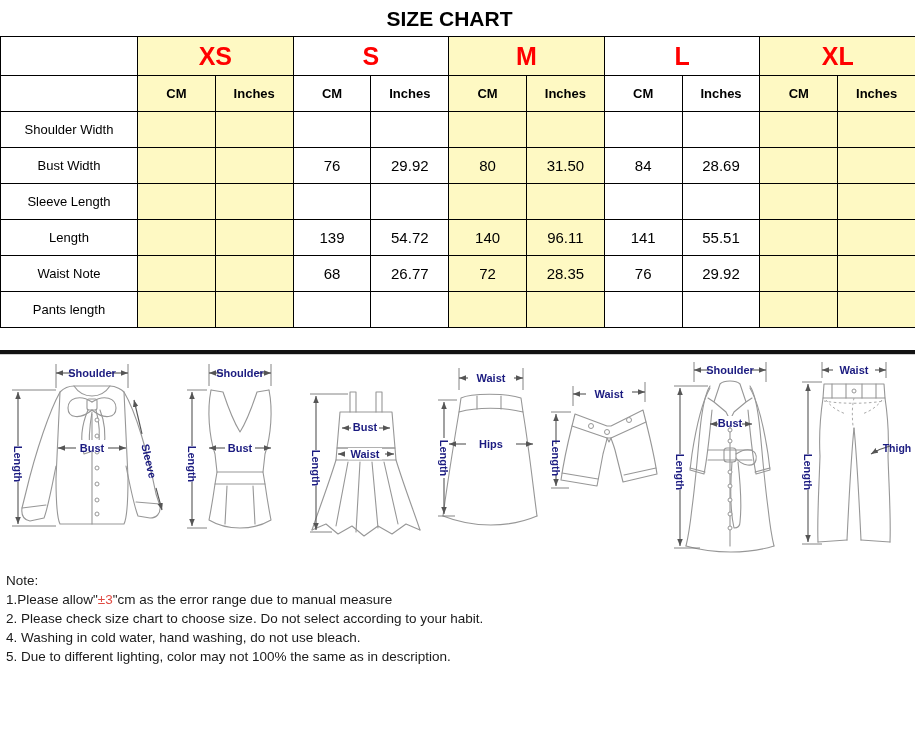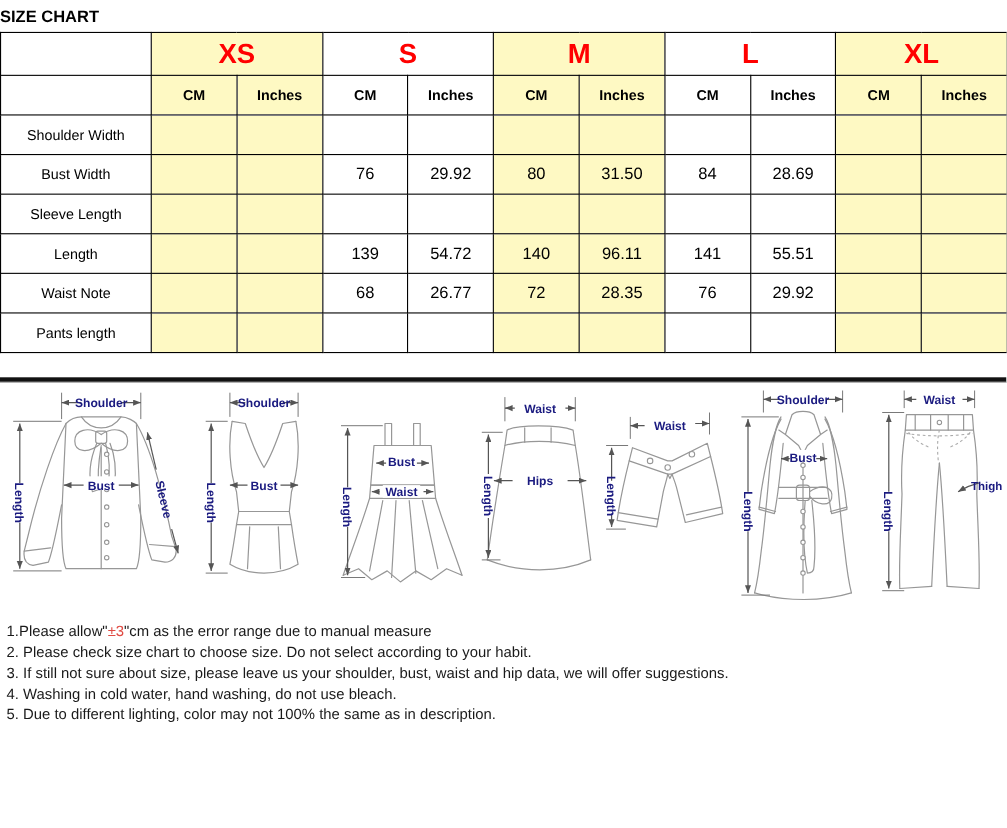--- a/index.html
+++ b/index.html
@@ -1,17 +1,17 @@
 <!DOCTYPE html>
 <html><head>
 <meta charset="utf-8">
 <style>
   html,body{margin:0;padding:0;background:#fff;}
   body{width:915px;height:753px;font-family:"Liberation Sans",sans-serif;color:#000;overflow:hidden;}
-  .title{text-align:left;font-weight:bold;font-size:15px;padding:7px 16px 5px 0;}
+  .title{text-align:center;font-weight:bold;font-size:21px;padding:7px 16px 5px 0;}
   table.size-chart{border-collapse:collapse;width:915px;table-layout:fixed;}
   .size-chart th,.size-chart td{border:1px solid #000;text-align:center;padding:0;overflow:hidden;white-space:nowrap;}
   .size-chart .r-size th{height:38px;font-size:25px;font-weight:bold;color:#ff0000;}
   .size-chart .r-unit th{height:35px;font-size:13px;font-weight:bold;color:#000;}
   .size-chart tbody td{height:35px;font-size:15px;font-weight:normal;}
   .size-chart tbody td.rowlabel{font-size:13px;}
   .size-chart .sh{background:#fef9c3;}
   .htm-wrap{margin:22px 0 0 0;}
   .htm-head{margin-left:10px;font-size:17px;font-weight:bold;color:#1b1b80;letter-spacing:0.2px;}
   .htm-head .arrows{letter-spacing:-2px;margin-left:4px;}
@@ -343,18 +343,18 @@
     <text class="lbl" x="101" y="94" style="font-size:10.5px">Thigh</text>
     <path class="tick" d="M6,24 H26 M6,186 H26"></path>
     <path class="arr" d="M12,26 V96" marker-start="url(#aS)"></path>
     <path class="arr" d="M12,132 V184" marker-end="url(#aE)"></path>
     <text class="lbl" transform="rotate(90 12 114)" x="12" y="118">Length</text>
   </svg>
 
 </div>
 
 <div class="notes">
+  <div>Note:</div>
   <div><span>1.Please allow"</span><span class="red">±3</span><span>"cm as the error range due to manual measure</span></div>
   <div>2. Please check size chart to choose size. Do not select according to your habit.</div>
-  <div>3. If still not sure about size, please leave us your shoulder, bust, waist and hip data, we will offer suggestions.</div>
   <div>4. Washing in cold water, hand washing, do not use bleach.</div>
   <div>5. Due to different lighting, color may not 100% the same as in description.</div>
 </div>
 
 </body></html>

